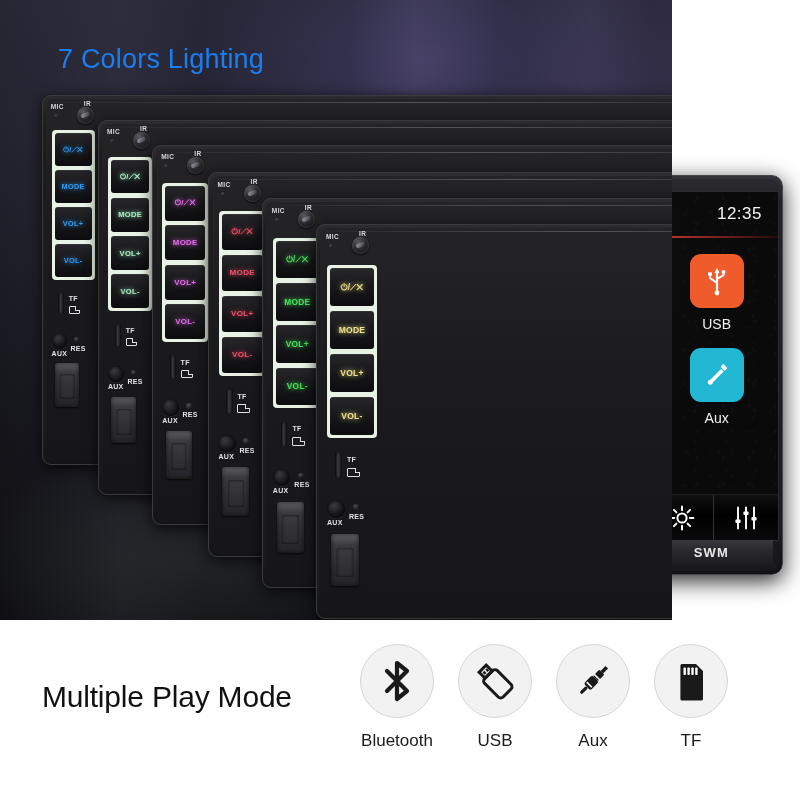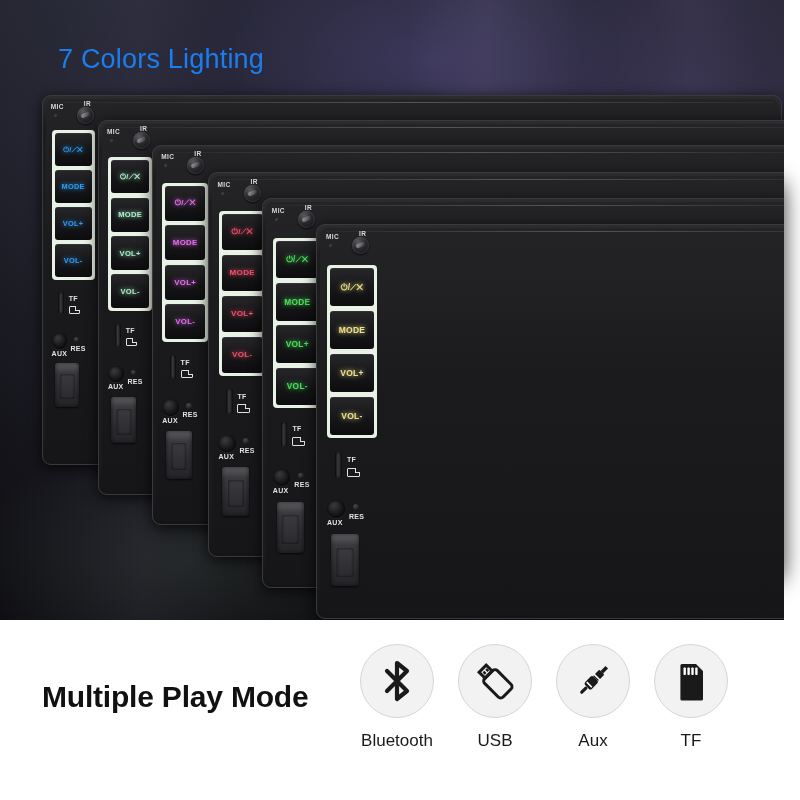--- a/index.html
+++ b/index.html
@@ -8,21 +8,21 @@
     font-family: "Liberation Sans", sans-serif;
     background: #ffffff;
     overflow: hidden;
     position: relative;
   }
 
   
   #hero {
     position: absolute;
     left: 0; top: 0;
-    width: 784px; height: 620px;
+    width: 672px; height: 620px;
     overflow: hidden;
     background:
       radial-gradient(ellipse 520px 300px at 430px 60px, rgba(78,70,125,0.55) 0%, rgba(40,38,66,0.25) 45%, rgba(0,0,0,0) 72%),
       radial-gradient(ellipse 300px 420px at 690px 180px, rgba(96,76,130,0.45) 0%, rgba(0,0,0,0) 70%),
       linear-gradient(180deg, #262733 0%, #23232f 22%, #1b1b24 48%, #14141a 70%, #0e0e12 100%);
   }
   #hero-streaks {
     position: absolute; inset: 0;
     background:
       linear-gradient(90deg, rgba(255,255,255,0) 0%, rgba(160,150,210,0.06) 18%, rgba(255,255,255,0) 30%),
@@ -256,21 +256,21 @@
   }
 
   
   #bottom {
     position: absolute;
     left: 0; top: 620px; width: 800px; height: 180px;
     background: #ffffff;
   }
   #bottom-title {
     position: absolute; left: 42px; top: 60px;
-    font-size: 30px; font-weight: bold; color: #111111;
+    font-size: 30px; font-weight: normal; color: #111111;
     letter-spacing: -0.2px; white-space: nowrap;
   }
   #modes {
     position: absolute; left: 360px; top: 24px;
     display: flex; gap: 24px;
   }
   .mode { width: 74px; display: flex; flex-direction: column; align-items: center; }
   .mode-circle {
     width: 74px; height: 74px; border-radius: 50%;
     background: #f2f2f2;

